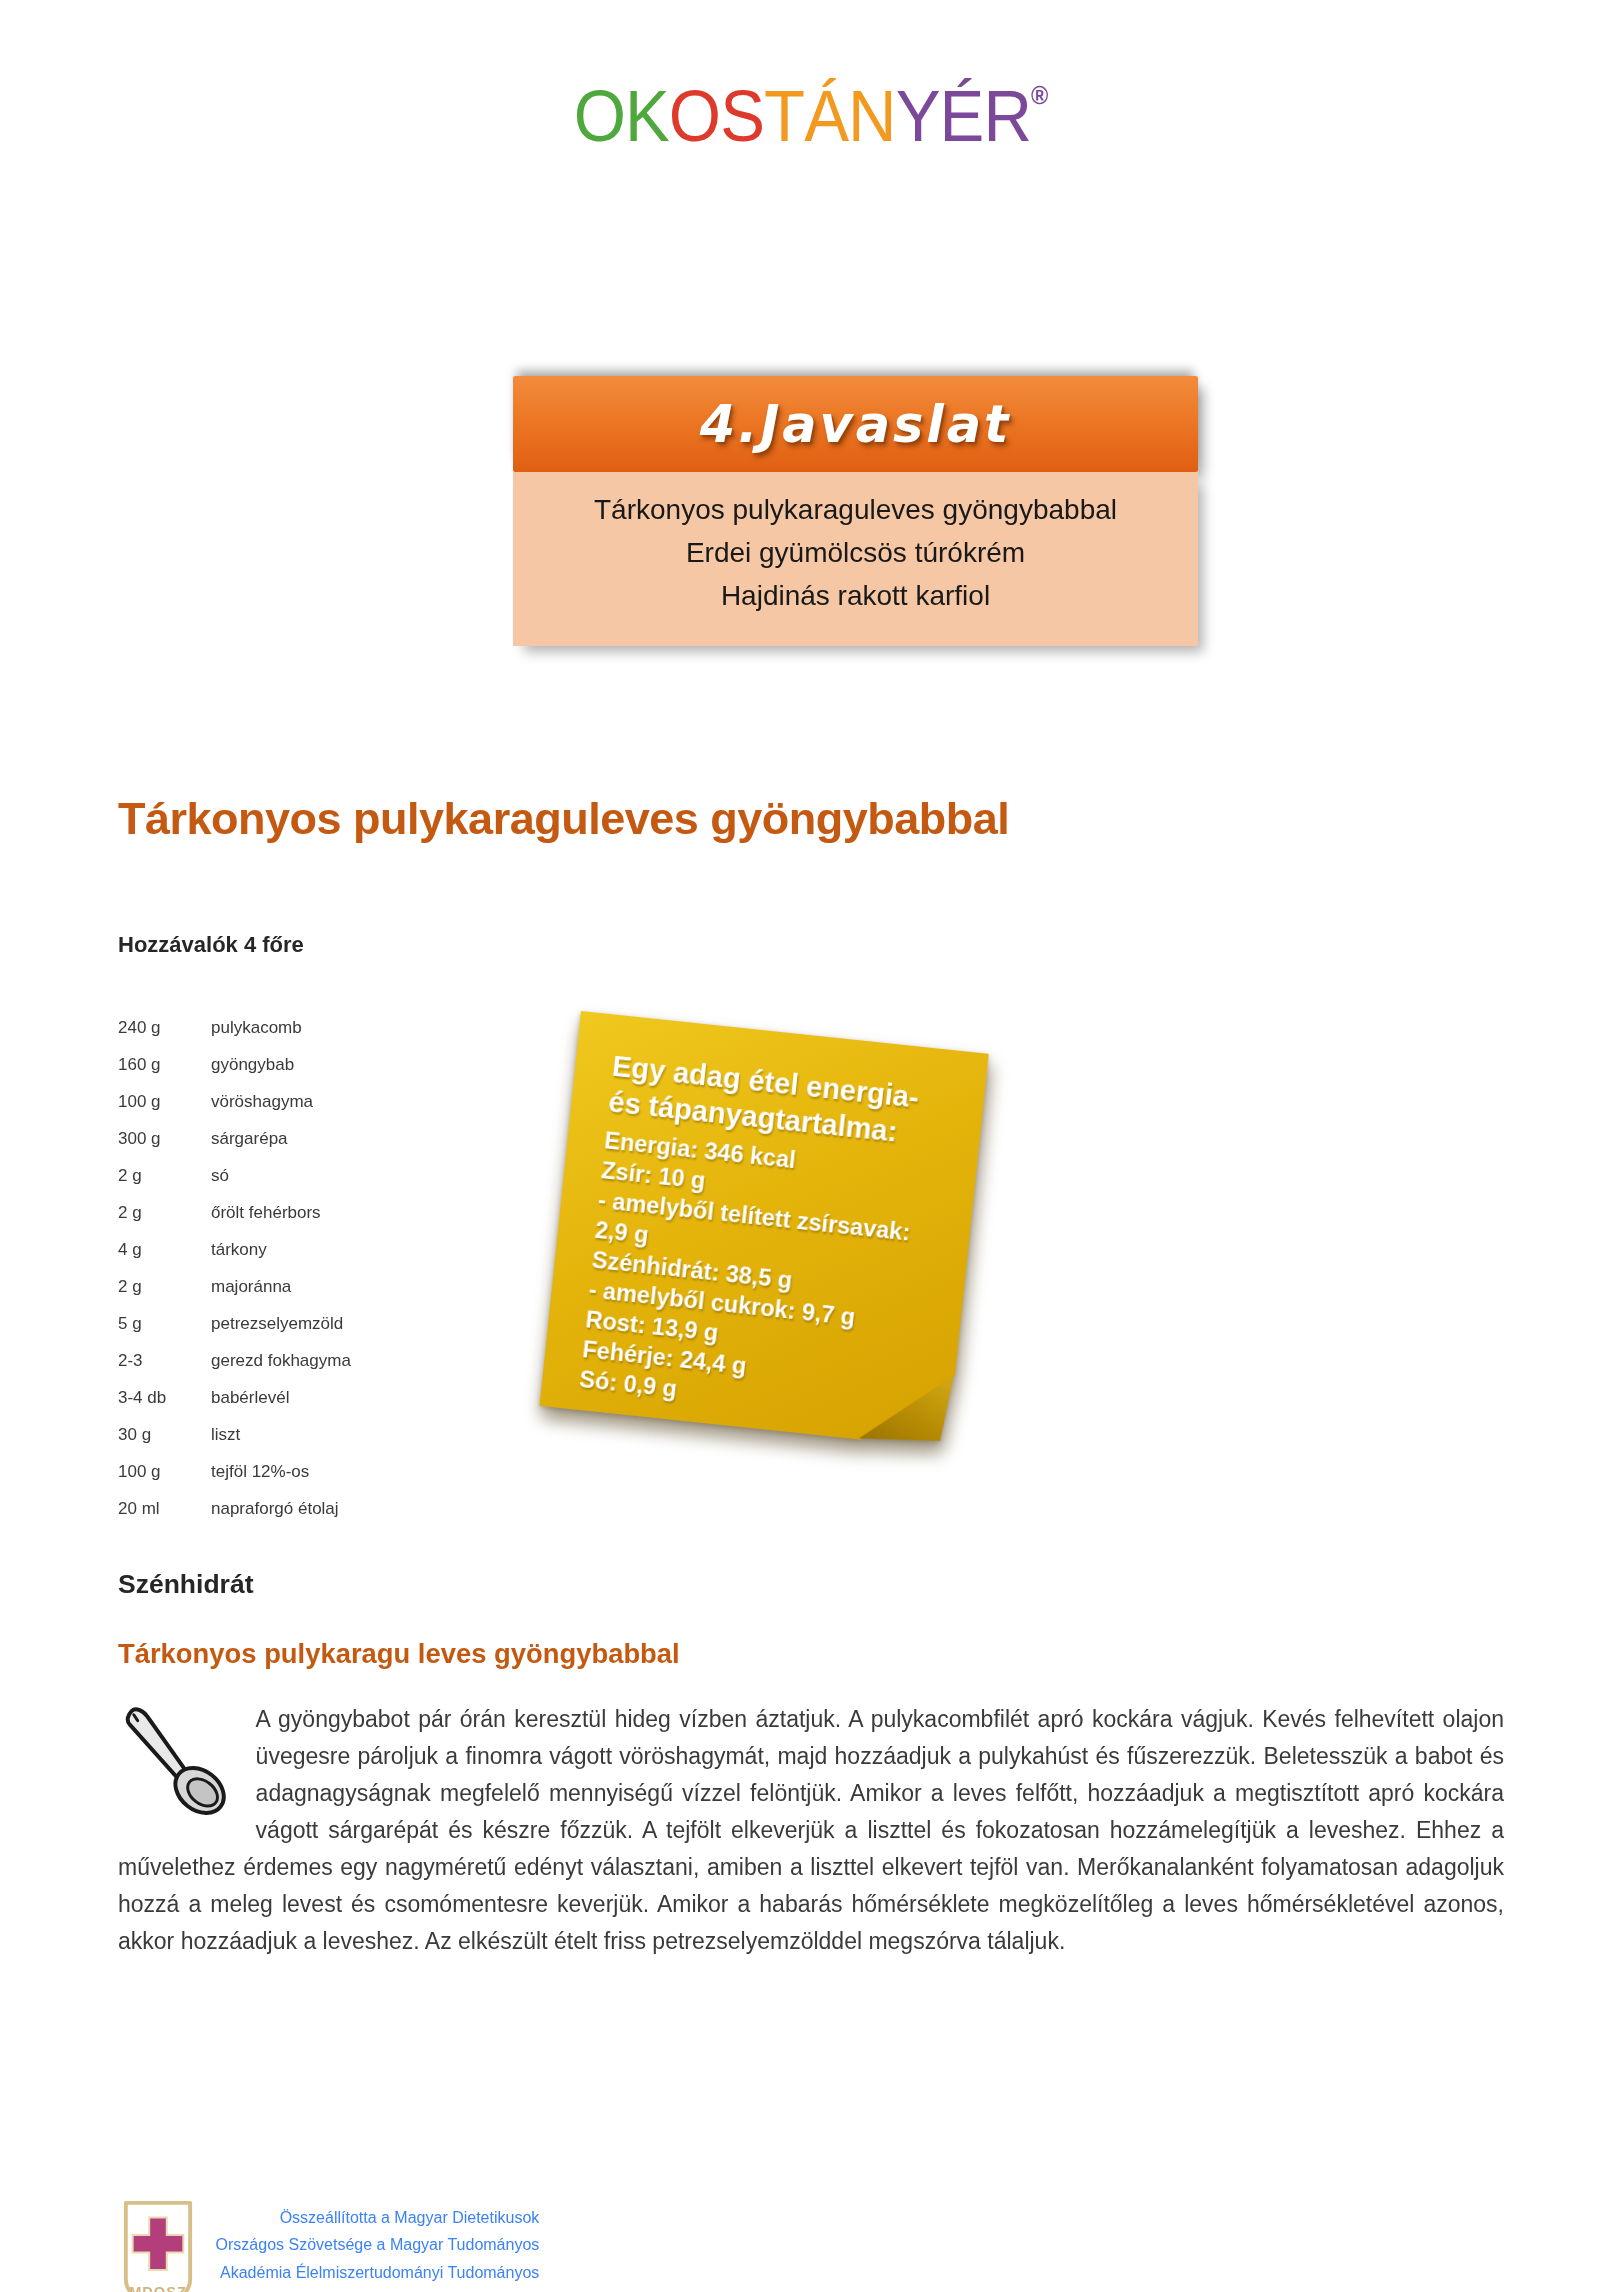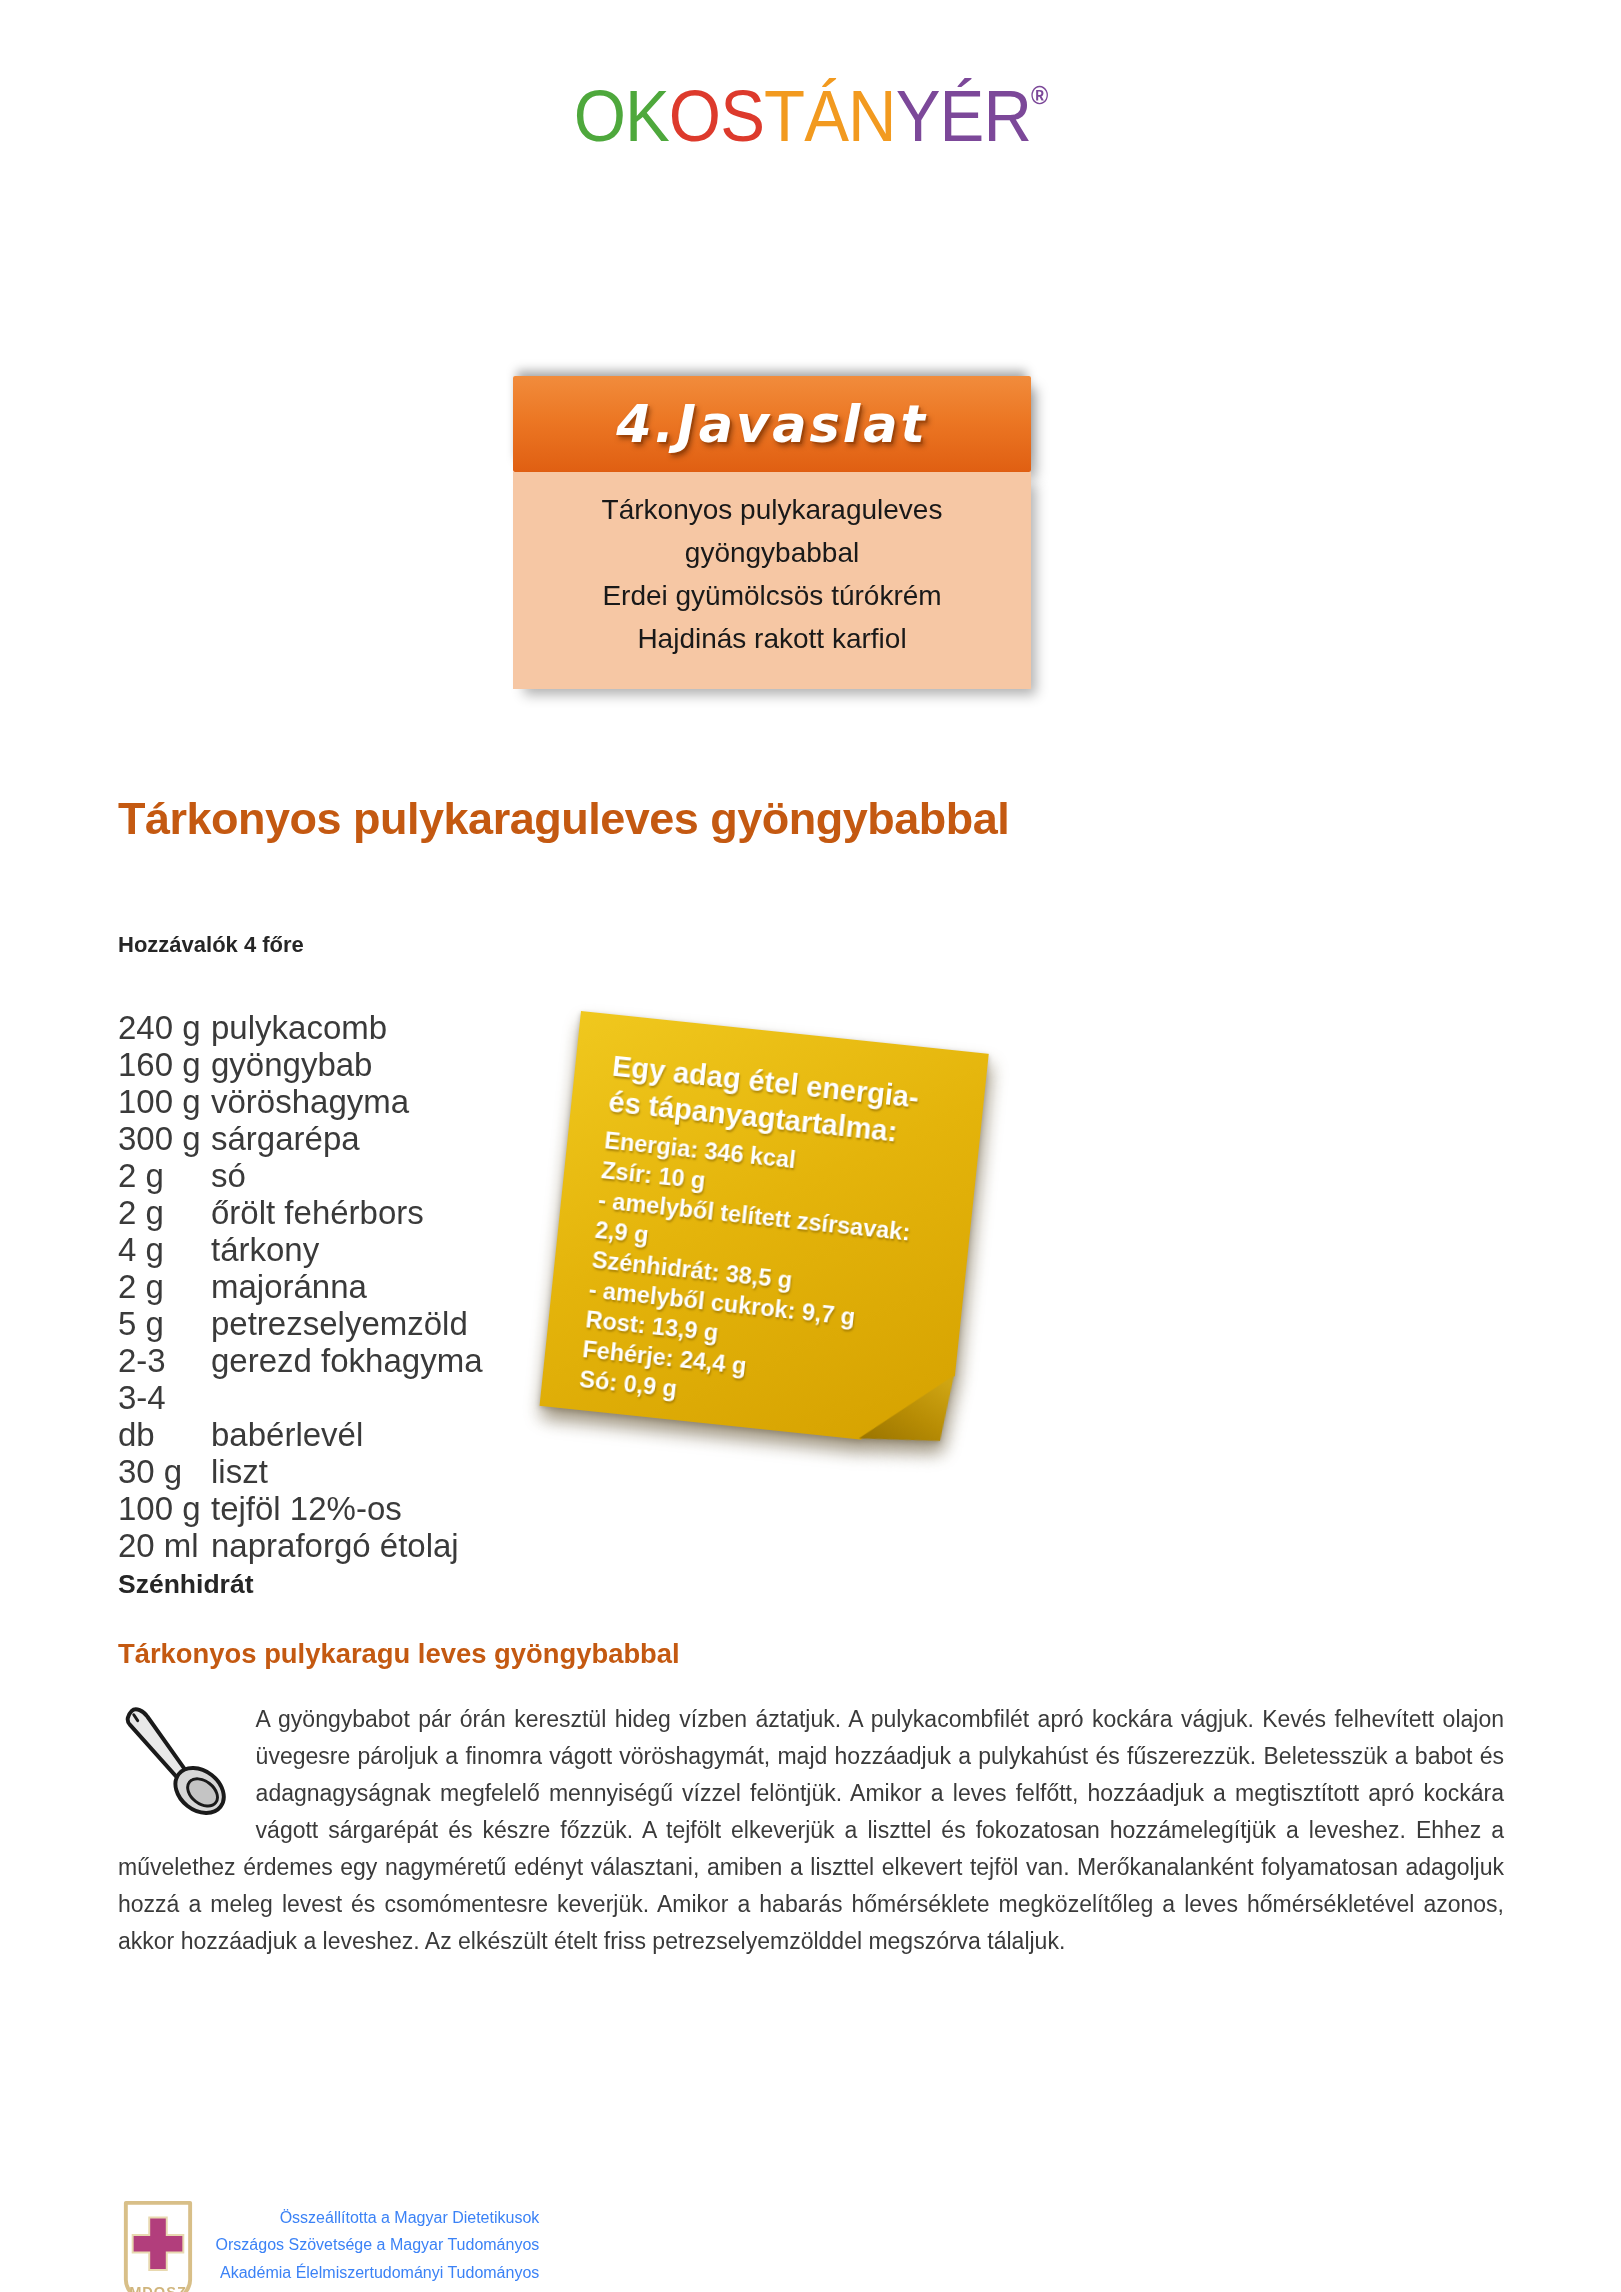--- a/index.html
+++ b/index.html
@@ -13,21 +13,21 @@
   
   .logo {
     position:absolute; top:25.5px; left:0; width:100%;
     text-align:center; font-size:73px; font-weight:500; letter-spacing:-1px;
     transform:scaleX(0.92);
   }
   .logo-seg { display:inline; }
   .logo-reg { font-size:25.5px; vertical-align:37px; font-weight:700; }
 
   
-  .card { position:absolute; left:513px; top:328px; width:518px; }
+  .card { position:absolute; left:513px; top:328px; width:685px; }
   .banner {
     height:96px; display:flex; align-items:center; justify-content:center;
     background:linear-gradient(180deg,#f18c3c 0%, #ec7724 45%, #e05f12 100%);
     border-radius:2px;
     box-shadow:0 -8.8px 9.8px -3.9px rgba(0,0,0,0.35), 7.8px 8.8px 11.8px -2.9px rgba(0,0,0,0.35);
   }
   .banner-text {
     font-family:"DejaVu Sans", sans-serif;
     font-size:51px; font-weight:bold; font-style:italic; letter-spacing:2.9px;
     color:#ffffff;
@@ -44,21 +44,21 @@
     position:absolute; left:118px; top:745px;
     font-size:45px; font-weight:bold; color:#c45911; letter-spacing:-0.5px;
   }
   .servings {
     position:absolute; left:118px; top:884px;
     font-size:22px; font-weight:bold; color:#262626;
   }
 
   
   .ingredients { position:absolute; left:118px; top:961px; }
-  .ing-row { font-size:33px; line-height:37px; color:#3a3a3a; }
+  .ing-row { font-size:17px; line-height:37px; color:#3a3a3a; }
   .ing-qty { display:inline-block; width:93px; }
   .ing-name { display:inline-block; }
 
   
   .note-wrap {
     position:absolute; left:581px; top:963px; width:410px; height:397px;
     transform:rotate(6deg); transform-origin:0 0;
     filter:drop-shadow(3.9px 11.8px 8.8px rgba(75,50,0,0.45)) drop-shadow(0 2px 2.9px rgba(0,0,0,0.25));
   }
   .note {

